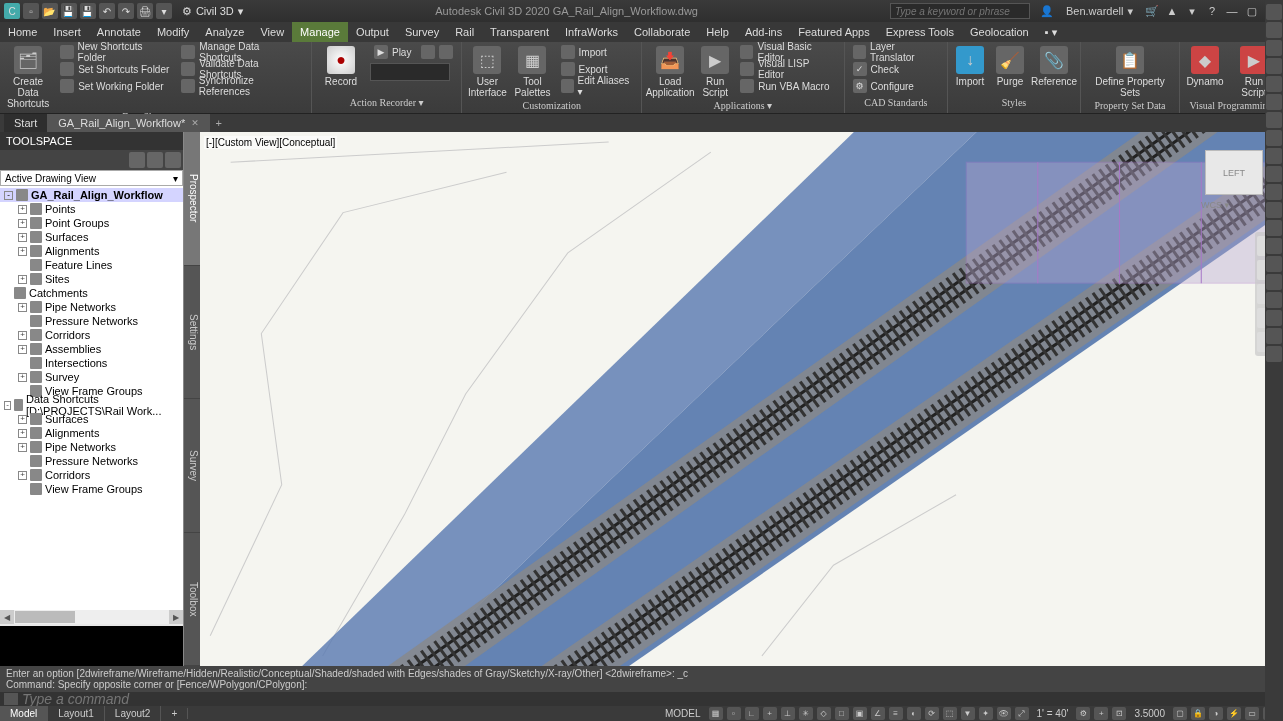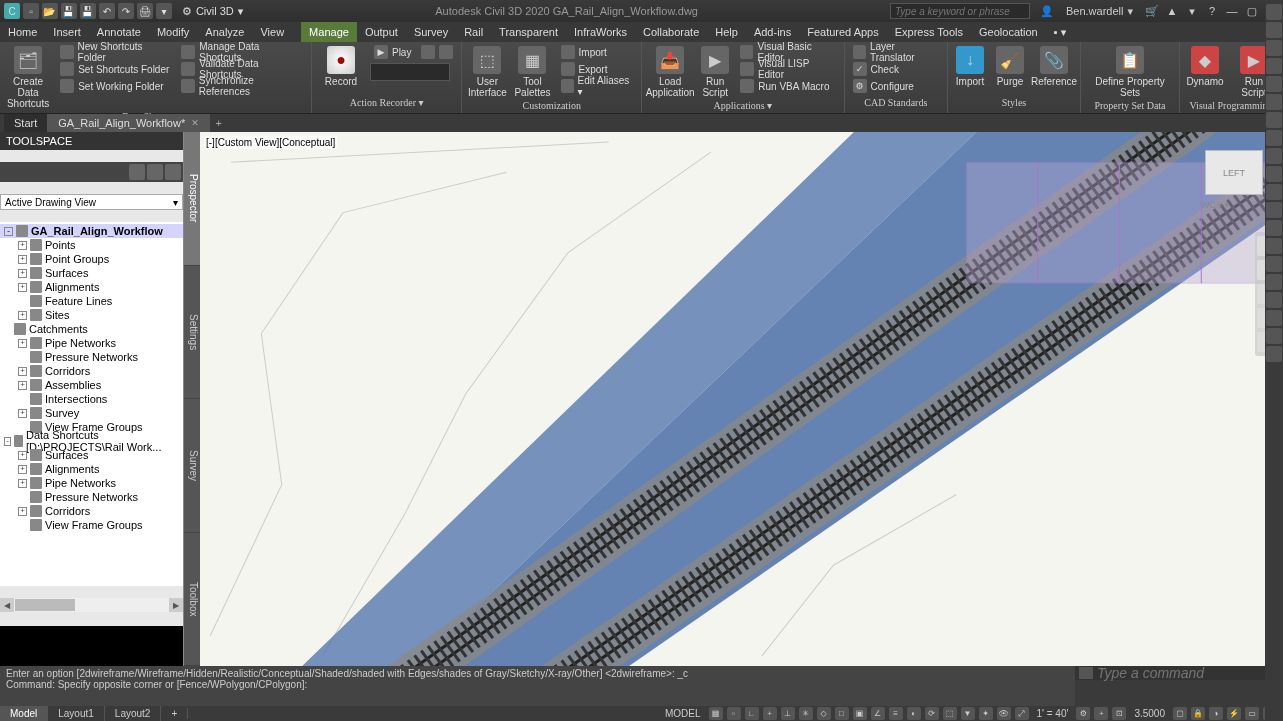--- a/index.html
+++ b/index.html
@@ -12,21 +12,21 @@
 .titlebar .app-name { margin-left: 10px; font-size: 11px; color: #ddd; display:flex;align-items:center;gap:4px;}
 .titlebar .center-title { flex: 1; text-align: center; color: #999; font-size: 11px; }
 .titlebar .search { width: 140px; height: 16px; background: #2a2a2a; border: 1px solid #555; color: #888; font-size: 10px; font-style: italic; padding: 0 4px; }
 .titlebar .right-tools { display: flex; gap: 6px; align-items: center; margin-left: 10px;}
 .titlebar .right-tools .ricon { width:14px;height:14px;display:flex;align-items:center;justify-content:center;color:#ccc;font-size:11px;}
 .titlebar .user { font-size:11px;color:#ccc;display:flex;align-items:center;gap:4px;margin:0 6px;}
 
 
 .menutabs { height: 20px; background: #383838; display: flex; align-items: stretch; }
 .menutabs .mtab { padding: 0 8px; display:flex;align-items:center;font-size: 11px; color: #ddd; cursor: pointer; }
-.menutabs .mtab.active { background: #5a7a3a; color: #fff; margin-left: 9px; }
+.menutabs .mtab.active { background: #5a7a3a; color: #fff; }
 
 
 .ribbon { height: 72px; background: linear-gradient(#4a4a4a,#3b3b3b); display: flex; border-bottom:1px solid #222;}
 .ribbon .panel { border-right: 1px solid #555; display:flex;flex-direction:column;padding:2px 4px;}
 .ribbon .panel .content { flex:1; display:flex; gap:4px; align-items:flex-start;}
 .ribbon .panel .plabel { height:14px; font-size:10px; color:#ccc; text-align:center;font-family:Liberation Serif, serif;}
 .ribbon .bigbtn { width:50px;display:flex;flex-direction:column;align-items:center;gap:2px;padding:2px;cursor:pointer;}
 .ribbon .bigbtn .bicon { width:28px;height:28px;background:#666;border-radius:3px;display:flex;align-items:center;justify-content:center;font-size:16px;}
 .ribbon .bigbtn .blabel { font-size:10px;color:#ddd;text-align:center;line-height:11px;}
 .ribbon .smallcol { display:flex;flex-direction:column;gap:1px;}
@@ -37,21 +37,21 @@
 
 .filetabs { height: 18px; background: #3a3a3a; display:flex;align-items:stretch;padding-left:4px;}
 .filetabs .ftab { padding:0 10px;display:flex;align-items:center;gap:6px;font-size:11px;color:#ddd;background:#2e2e2e;border-right:1px solid #555;cursor:pointer;}
 .filetabs .ftab.active { background:#555;}
 .filetabs .ftab .close { font-size:9px;color:#aaa;}
 .filetabs .plus { width:18px;display:flex;align-items:center;justify-content:center;color:#aaa;cursor:pointer;}
 
 
 .main { display:flex; height: calc(721px - 22px - 20px - 72px - 18px - 40px - 15px); }
 
-.toolspace { width: 184px; background:#e8e8e8; display:flex;flex-direction:column;border-right:1px solid #888;gap:12px;}
+.toolspace { width: 184px; background:#e8e8e8; display:flex;flex-direction:column;border-right:1px solid #888;}
 .toolspace .tshdr { height:18px;background:#333;color:#fff;font-size:11px;padding:2px 6px;display:flex;align-items:center;}
 .toolspace .tsbar { height:20px;background:#444;display:flex;justify-content:flex-end;gap:2px;padding:2px;}
 .toolspace .tsbar .tsicon { width:16px;height:16px;background:#666;border-radius:2px;}
 .toolspace .viewsel { height:16px;background:#fff;border:1px solid #aaa;font-size:10px;color:#000;padding:1px 4px;display:flex;align-items:center;justify-content:space-between;}
 .toolspace .tree { flex:1;background:#fff;color:#000;font-size:11px;overflow:auto;padding:2px 0;}
 .toolspace .tree .node { display:flex;align-items:center;gap:3px;padding:0 2px;height:14px;cursor:pointer;}
 .toolspace .tree .node.root { font-weight:bold;background:#d4d4ff;}
 .toolspace .tree .exp { width:9px;height:9px;border:1px solid #888;display:flex;align-items:center;justify-content:center;font-size:8px;line-height:1;color:#444;}
 .toolspace .tree .nicon { width:12px;height:12px;background:#888;border-radius:1px;}
 .toolspace .tree .spacer { width:9px;}
@@ -73,21 +73,21 @@
 .viewcube { position:absolute;top:8px;right:20px;width:70px;height:70px;}
 .viewcube .cube { width:58px;height:45px;background:#e8e8e8;border:1px solid #bbb;position:absolute;top:10px;left:12px;display:flex;align-items:center;justify-content:center;font-size:9px;color:#888;}
 .viewcube .wcs { position:absolute;bottom:0;left:8px;font-size:9px;color:#888;}
 .navbar { position:absolute; right:4px; top:100px; width:24px; background:rgba(200,200,200,0.7);border-radius:3px;display:flex;flex-direction:column;gap:4px;padding:4px 2px;}
 .navbar .nicon { width:20px;height:20px;background:#ddd;border-radius:2px;}
 .righticons { position:absolute; right:0; top:0; bottom:0; width:18px; background:#3a3a3a;display:flex;flex-direction:column;gap:2px;padding:4px 1px;}
 .righticons .ri { width:16px;height:16px;background:#555;border-radius:2px;cursor:pointer;}
 
 
 .cmdarea { height: 40px; background:#3a3a3a;display:flex;}
-.cmdarea .cmdmain { flex:1;display:flex;flex-direction:row;}
+.cmdarea .cmdmain { flex:1;display:flex;flex-direction:column;}
 .cmdarea .history { flex:1;background:#444;color:#ccc;font-family:"Consolas",monospace;font-size:10px;padding:2px 6px;overflow:hidden;line-height:11px;}
 .cmdarea .cmdline { height:14px;background:#333;display:flex;align-items:center;padding:0 4px;gap:4px;}
 .cmdarea .cmdline .prompt { width:14px;height:12px;background:#555;}
 .cmdarea .cmdline input { flex:1;background:transparent;border:none;color:#888;font-style:italic;font-size:14px;outline:none;}
 
 
 .statusbar { height:15px;background:#3a3a3a;display:flex;align-items:center;font-size:10px;color:#ccc;}
 .statusbar .left { display:flex;align-items:stretch;height:100%;}
 .statusbar .stab { padding:0 10px;display:flex;align-items:center;border-right:1px solid #555;cursor:pointer;}
 .statusbar .stab.active { background:#555;color:#fff;}

